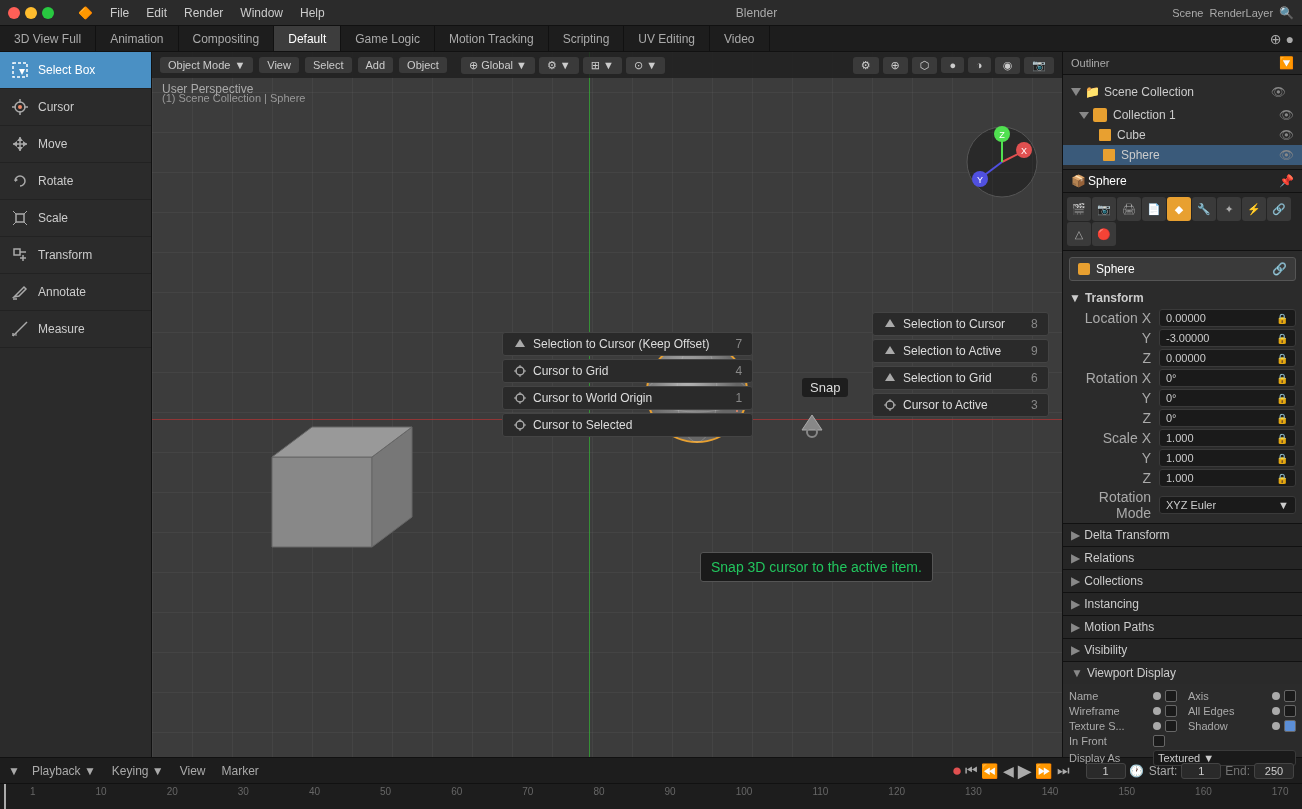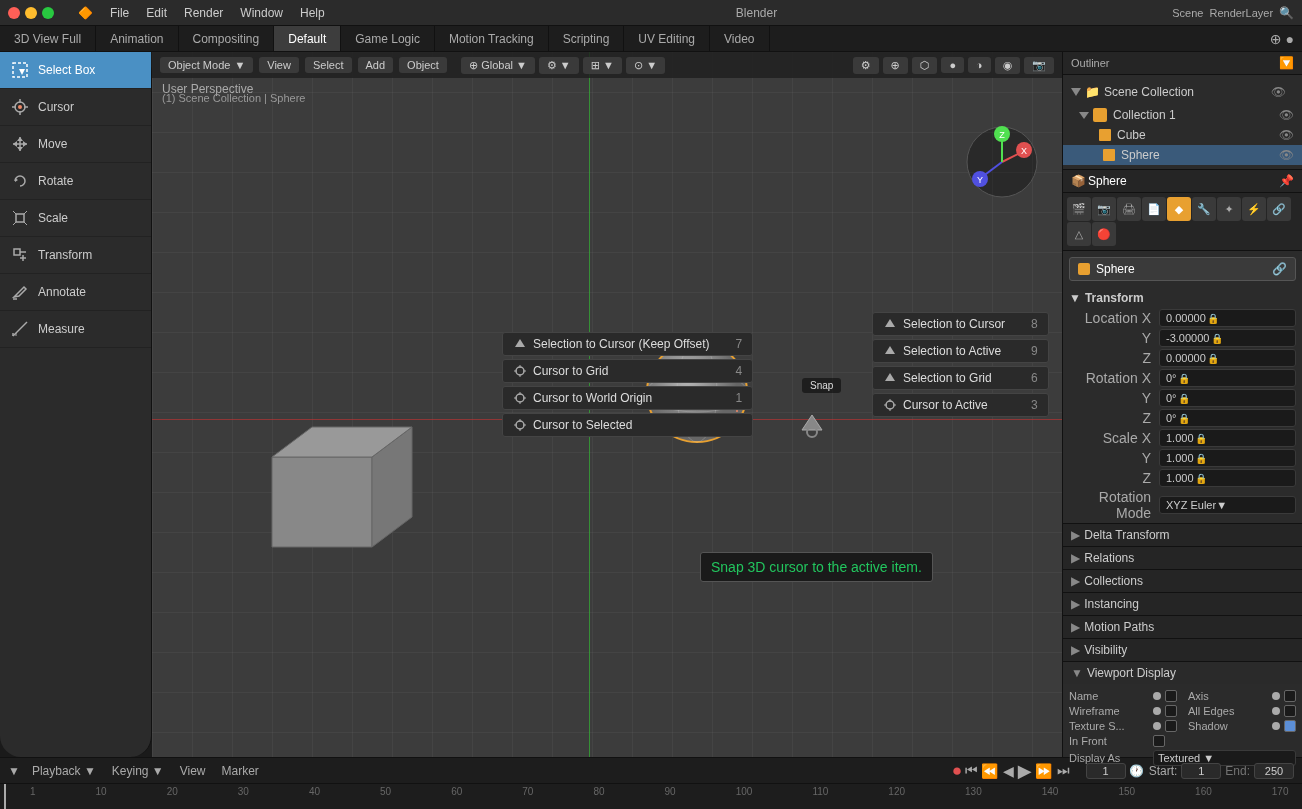--- a/index.html
+++ b/index.html
@@ -17,21 +17,21 @@
 
     
     #workspace-tabs { background: #1d1d1d; height: 26px; display: flex; align-items: stretch; border-bottom: 1px solid #111; }
     .ws-tab { padding: 0 14px; display: flex; align-items: center; cursor: pointer; color: #aaa; font-size: 12px; border-right: 1px solid #111; }
     .ws-tab.active { background: #3d3d3d; color: #fff; }
 
     
     #main { display: flex; height: calc(809px - 52px - 26px - 26px); }
 
     
-    #left-toolbar { width: 152px; background: #2b2b2b; border-right: 1px solid #111; display: flex; flex-direction: column; border-radius: 21px; }
+    #left-toolbar { width: 152px; background: #2b2b2b; border-right: 1px solid #111; display: flex; flex-direction: column; }
     .toolbar-item { display: flex; align-items: center; gap: 8px; padding: 8px 10px; cursor: pointer; color: #ccc; font-size: 12px; border-bottom: 1px solid #222; }
     .toolbar-item.active { background: #4a90c4; color: #fff; }
     .toolbar-icon { width: 20px; height: 20px; display: flex; align-items: center; justify-content: center; flex-shrink: 0; }
 
     
     #viewport { flex: 1; background: #3a3a3a; position: relative; overflow: hidden; }
     .viewport-grid { width: 100%; height: 100%; background: 
       linear-gradient(rgba(255,255,255,0.04) 1px, transparent 1px),
       linear-gradient(90deg, rgba(255,255,255,0.04) 1px, transparent 1px);
       background-size: 40px 40px;
@@ -67,21 +67,21 @@
     .props-tab.active { background: #e8a030; color: #fff; }
 
     
     .obj-name-bar { background: #3a3a3a; border: 1px solid #555; border-radius: 3px; padding: 4px 8px; margin: 6px; font-size: 12px; color: #fff; display: flex; align-items: center; gap: 6px; }
 
     
     .transform-section { padding: 0 6px; }
     .section-header { color: #ccc; font-size: 12px; padding: 4px 0; font-weight: bold; cursor: pointer; display: flex; align-items: center; gap: 4px; }
     .prop-row { display: flex; align-items: center; margin-bottom: 2px; }
     .prop-label { width: 90px; text-align: right; color: #aaa; font-size: 14px; padding-right: 8px; flex-shrink: 0; }
-    .prop-field { flex: 1; background: #1a1a1a; border: 1px solid #3a3a3a; border-radius: 3px; padding: 2px 6px; color: #ccc; font-size: 11px; display: flex; align-items: center; justify-content: flex-start; }
+    .prop-field { flex: 1; background: #1a1a1a; border: 1px solid #3a3a3a; border-radius: 3px; padding: 2px 6px; color: #ccc; font-size: 11px; display: flex; align-items: center; justify-content: space-between; }
 
     
     .collapsible { border-top: 1px solid #111; }
     .coll-header { padding: 4px 8px; display: flex; align-items: center; gap: 4px; cursor: pointer; color: #ccc; font-size: 12px; background: #252525; }
     .caret { color: #888; }
 
     
     .viewport-display { padding: 6px; }
     .vd-row { display: flex; align-items: center; margin-bottom: 3px; gap: 4px; }
     .vd-label { width: 80px; color: #aaa; font-size: 11px; flex-shrink: 0; }
@@ -300,21 +300,21 @@
         <svg width="20" height="20" viewBox="0 0 20 20">
           <circle cx="10" cy="10" r="7" fill="none" stroke="#e86" stroke-width="2"></circle>
           <line x1="10" y1="0" x2="10" y2="6" stroke="#e86" stroke-width="1.5"></line>
           <line x1="10" y1="14" x2="10" y2="20" stroke="#e86" stroke-width="1.5"></line>
           <line x1="0" y1="10" x2="6" y2="10" stroke="#e86" stroke-width="1.5"></line>
           <line x1="14" y1="10" x2="20" y2="10" stroke="#e86" stroke-width="1.5"></line>
           <circle cx="10" cy="10" r="2" fill="#e86"></circle>
         </svg>
       </div>
 
-      <div style="position:absolute; top:326px; left:650px; color:#ddd; font-size:10px; z-index:15; background:rgba(0,0,0,0.5); padding:2px 8px; border-radius:3px;">Snap</div>
+      <div style="position:absolute; top:326px; left:650px; color:#ddd; font-size:13px; z-index:15; background:rgba(0,0,0,0.5); padding:2px 8px; border-radius:3px;">Snap</div>
 
       <div style="position:absolute; top:358px; left:645px; z-index:15;">
         <svg width="30" height="30" viewBox="0 0 30 30">
           <polygon points="15,5 25,20 5,20" fill="#888" stroke="#aaa" stroke-width="1"></polygon>
           <circle cx="15" cy="22" r="5" fill="none" stroke="#888" stroke-width="2"></circle>
         </svg>
       </div>
 
       <div class="snap-group-left">
         <div class="snap-item">

